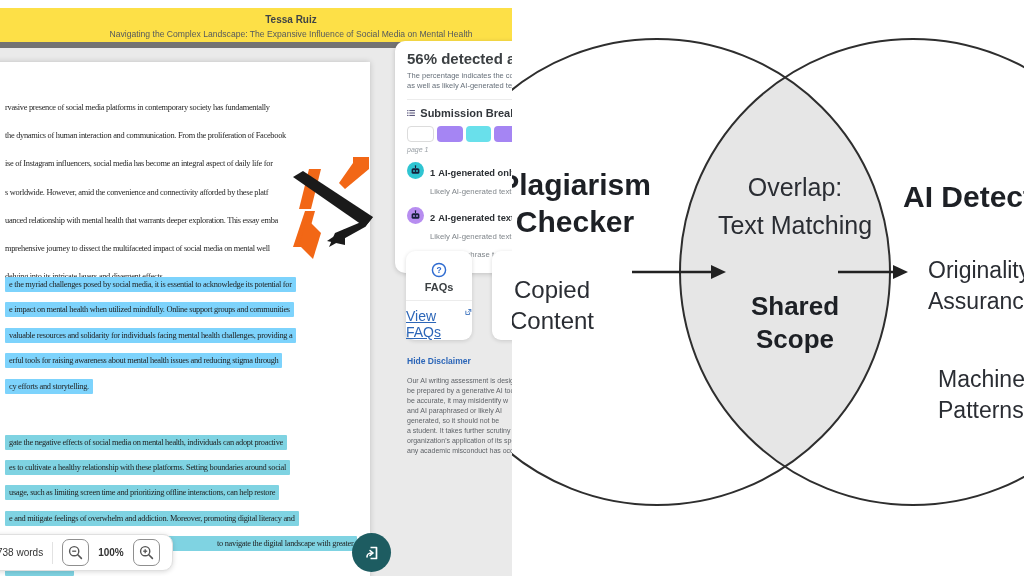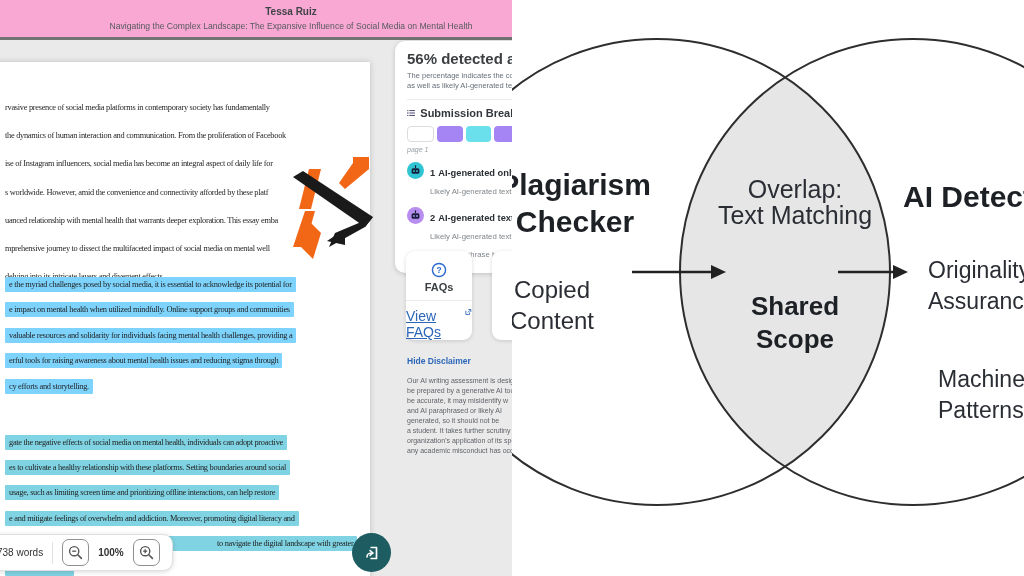--- a/index.html
+++ b/index.html
@@ -6,29 +6,29 @@
   body{background:#fff}
   .stage{position:relative;width:1024px;height:576px;overflow:hidden;background:#fff;
          font-family:"Liberation Sans",sans-serif}
 
   
   .venn-layer{position:absolute;inset:0;z-index:1}
   .venn-svg{position:absolute;left:0;top:0}
   .vlabel{position:absolute;white-space:pre-line;color:#1d2025}
   .v-plag{left:455px;top:166px;width:240px;text-align:center;font-size:30px;line-height:37px;font-weight:700}
   .v-copied{left:462px;top:274px;width:180px;text-align:center;font-size:24px;line-height:31px;color:#2a2d33}
-  .v-overlap{left:692px;top:176px;width:206px;text-align:center;font-size:25px;line-height:26px;color:#2a2d33}
+  .v-overlap{left:692px;top:168px;width:206px;text-align:center;font-size:25px;line-height:38px;color:#2a2d33}
   .v-shared{left:692px;top:290px;width:206px;text-align:center;font-size:26px;line-height:33px;font-weight:700}
   .v-ai{left:903px;top:180px;font-size:30px;font-weight:700;white-space:pre}
   .v-orig{left:928px;top:255px;font-size:23px;line-height:31px;color:#2a2d33}
   .v-mach{left:938px;top:364px;font-size:23px;line-height:31px;color:#2a2d33}
 
   
   .shot{position:absolute;left:0;top:0;width:512px;height:576px;overflow:hidden;z-index:2;background:#fff}
-  .hdr{position:absolute;left:0;top:0;width:512px;height:40px;background:#f9a8d4;border-bottom:3px solid #737373;z-index:3}
+  .hdr{position:absolute;left:0;top:8px;width:512px;height:40px;background:#fde047;border-bottom:6px solid #737373;z-index:3}
   .hdr-author{position:absolute;left:70px;right:0;top:6px;text-align:center;font-size:10px;font-weight:700;color:#3f4346}
   .hdr-title{position:absolute;left:70px;right:0;top:21px;text-align:center;font-size:8.6px;color:#55595c}
   .workspace{position:absolute;left:0;top:40px;width:512px;height:536px;background:#eaeaea}
   .page{position:absolute;left:-28px;top:62px;width:398px;height:560px;background:#fff;box-shadow:0 0 6px rgba(0,0,0,.18)}
 
   .para{position:absolute;left:5px;width:362px;font-family:"Liberation Serif",serif;
         font-size:8.4px;letter-spacing:-0.3px;color:#1f1f1f;z-index:2}
   .p1{top:94px;line-height:28.2px}
   .p2{top:272px;line-height:25.4px}
   .p3{top:430px;line-height:25.2px}

